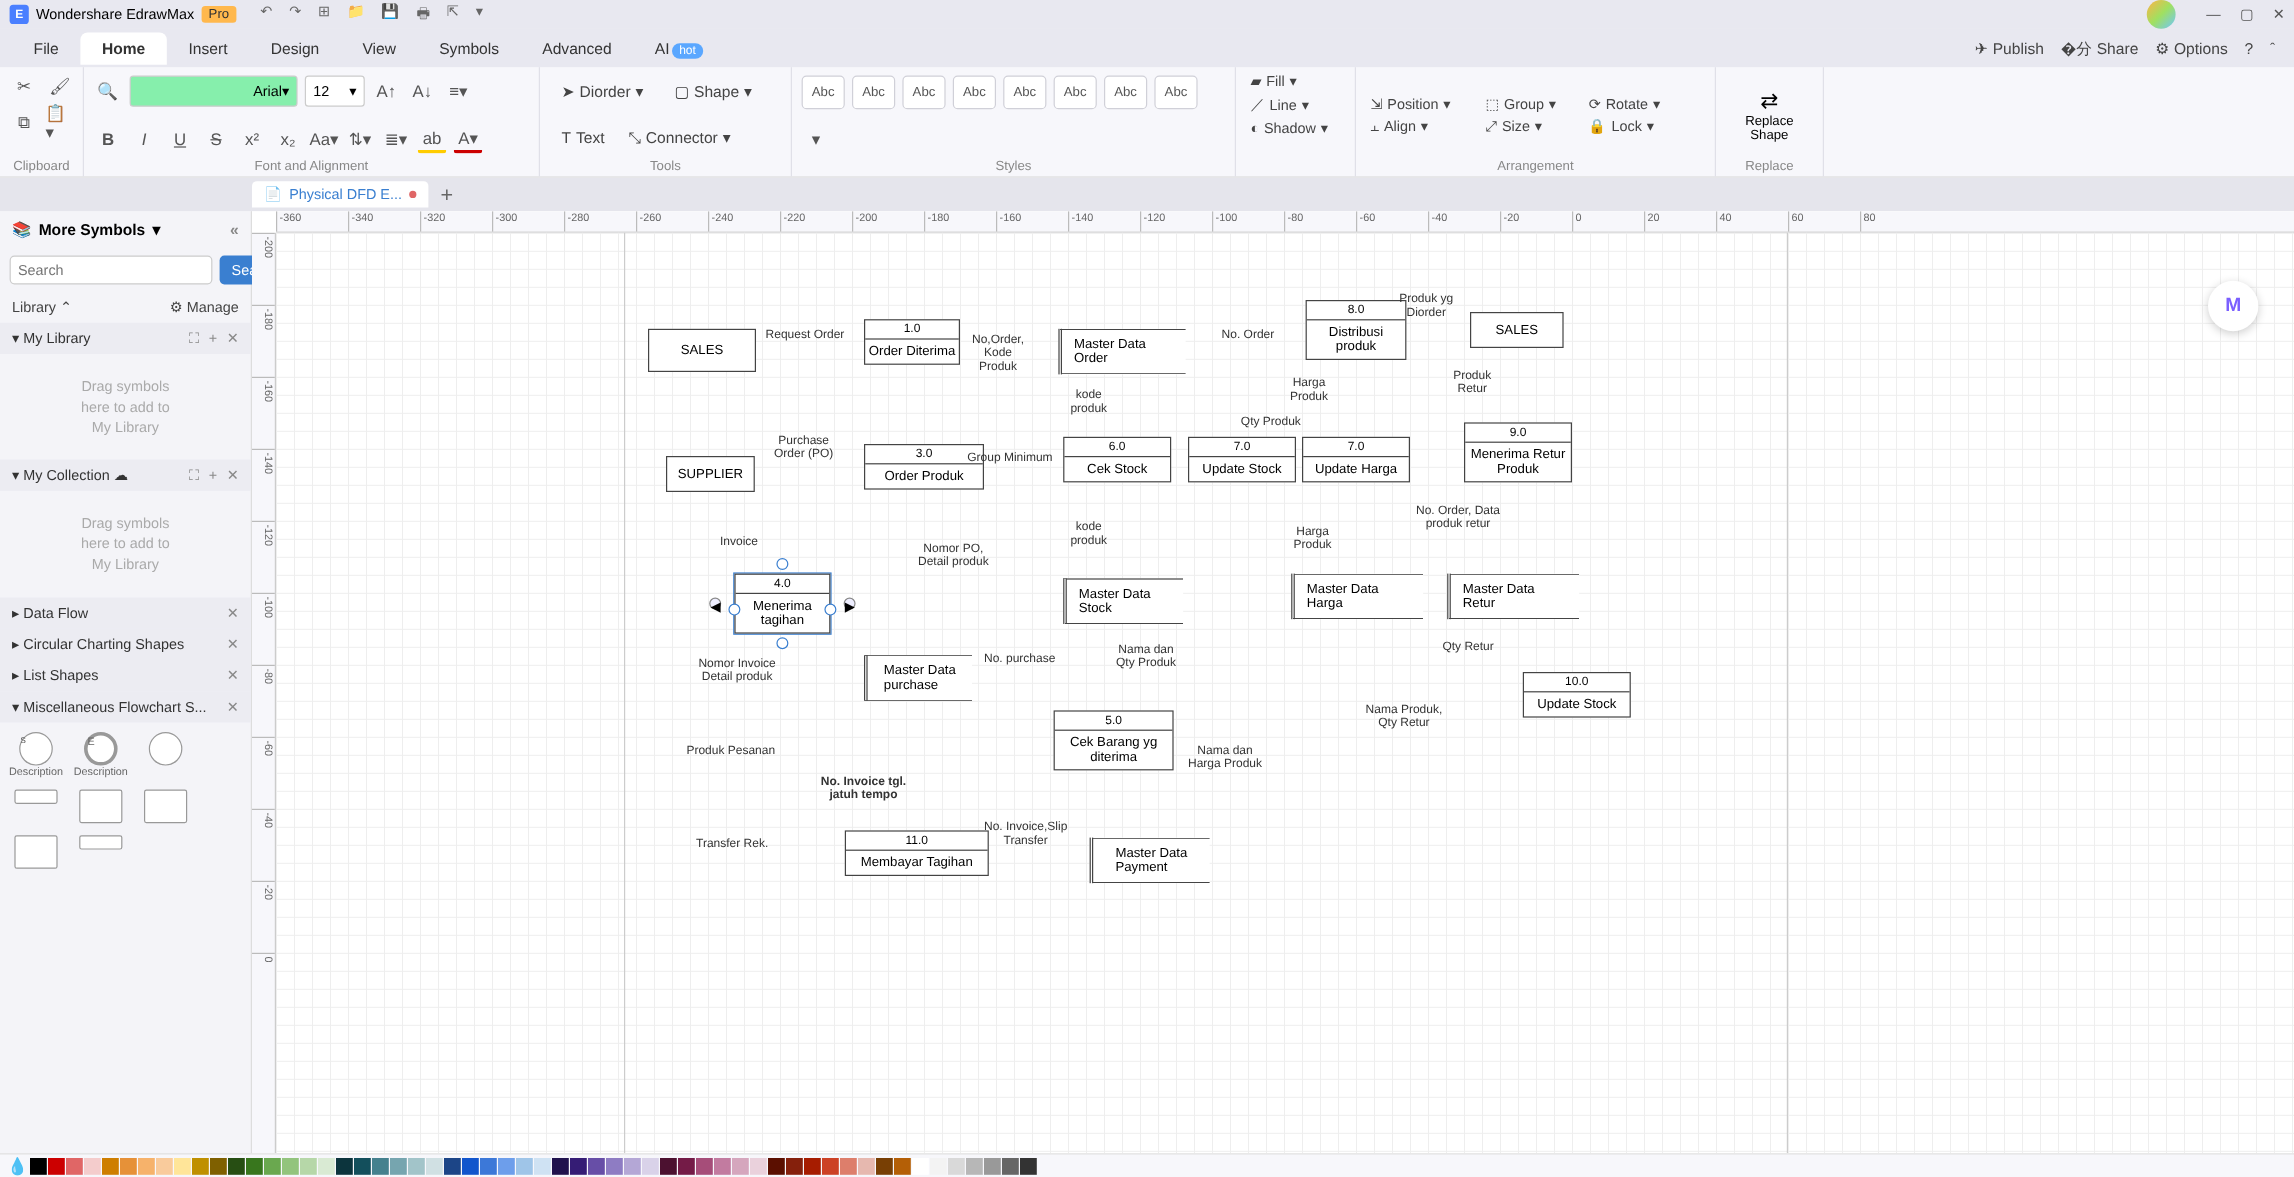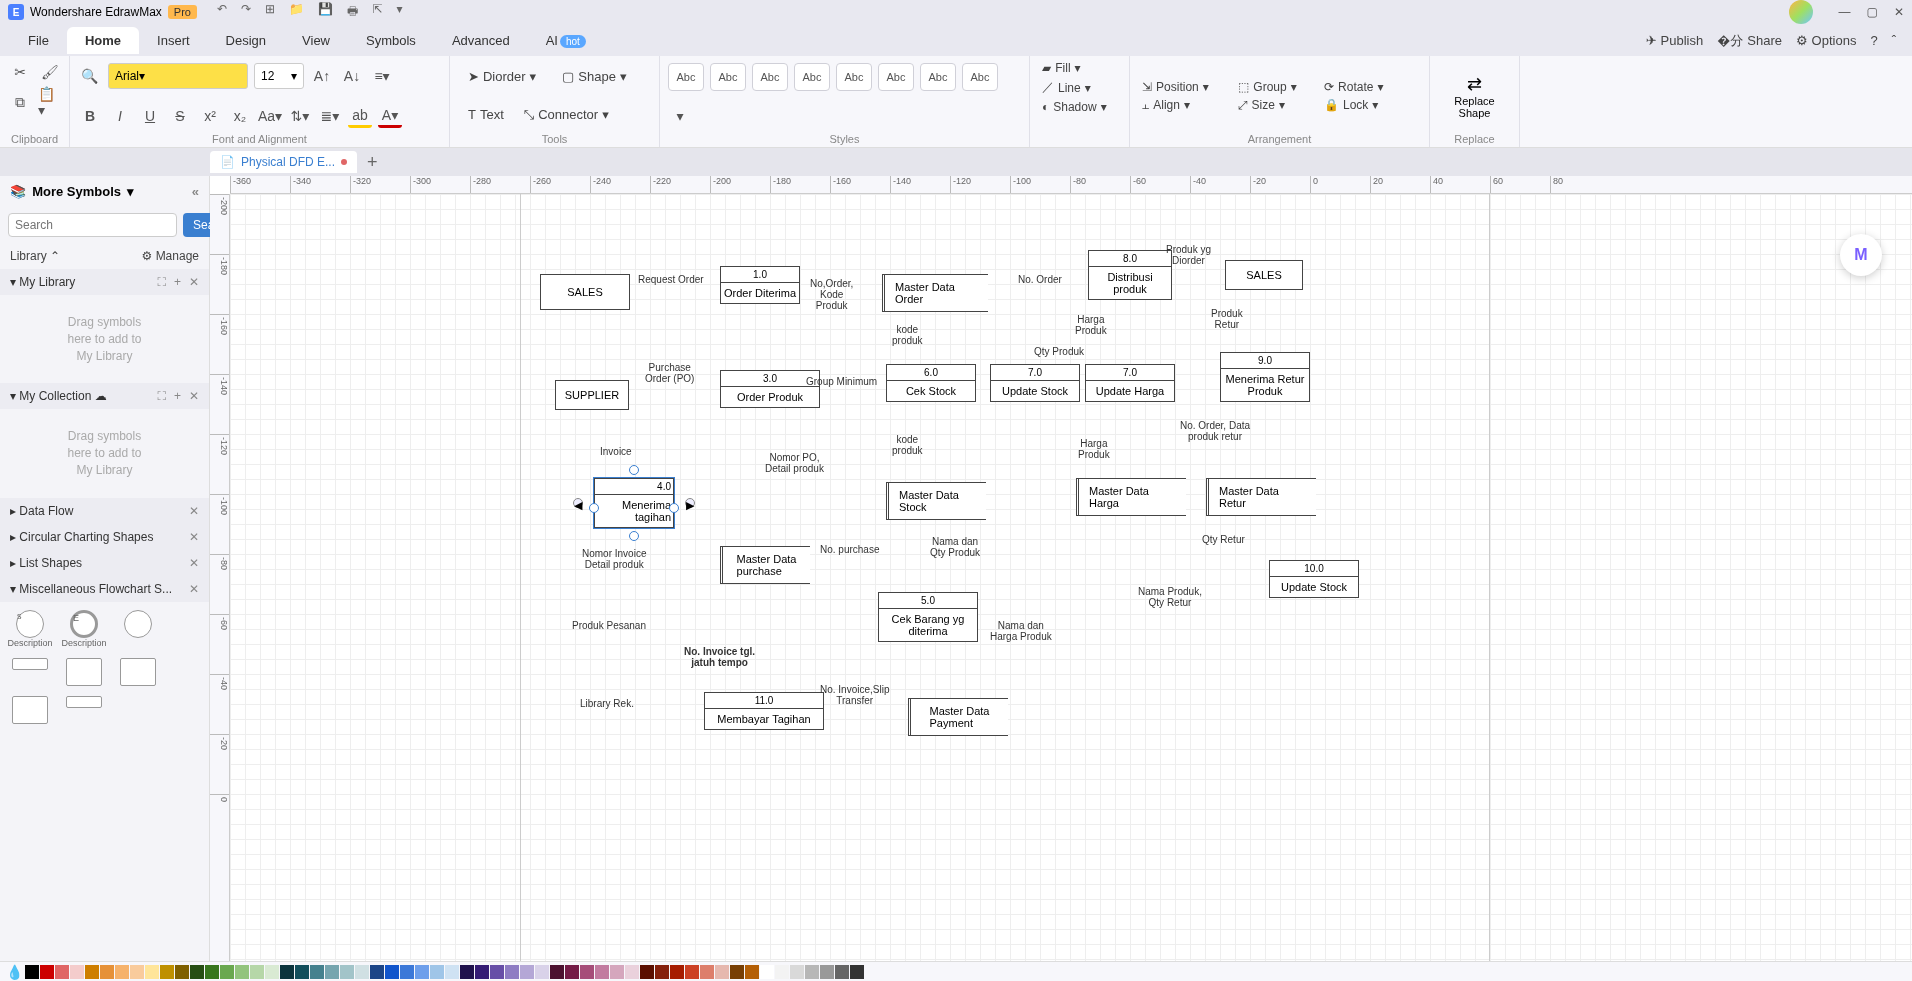--- a/index.html
+++ b/index.html
@@ -21,21 +21,21 @@
 .menubar .right-actions { margin-left: auto; display: flex; gap: 14px; padding-right: 16px; color: #444; font-size: 13px; align-items:center;}
 .menubar .right-actions span { cursor: pointer; display:flex; align-items:center; gap:4px;}
 .hot-badge { background:#5aa7ff; color:#fff; font-size:10px; padding:1px 6px; border-radius:8px; margin-left:2px;}
 
 
 .ribbon { height: 92px; background: #f7f7fb; display: flex; border-bottom: 1px solid #ddd; }
 .ribbon-group { border-right: 1px solid #e0e0e8; padding: 4px 8px 2px 8px; display: flex; flex-direction: column; }
 .ribbon-group .controls { flex: 1; display: flex; align-items: center; gap: 6px; flex-wrap: wrap; }
 .ribbon-group .label { font-size: 11px; color: #888; text-align: center; padding-top: 2px; }
 .icon-btn { width: 24px; height: 24px; display: flex; align-items: center; justify-content: center; cursor: pointer; color: #555; border-radius: 3px; font-size:14px;}
-.font-select { width: 140px; height: 26px; border: 1px solid #ccc; border-radius: 3px; padding: 0 6px; font-size: 12px; background:#fde047; display:flex; align-items:center; justify-content:flex-start;}
+.font-select { width: 140px; height: 26px; border: 1px solid #ccc; border-radius: 3px; padding: 0 6px; font-size: 12px; background:#86efac; display:flex; align-items:center; justify-content:flex-end;}
 .size-select { width: 50px; height: 26px; border: 1px solid #ccc; border-radius: 3px; padding: 0 6px; font-size: 12px; background:#fff; display:flex; align-items:center; justify-content:space-between;}
 .style-swatch { width:36px; height:28px; border:1px solid #d0d0d8; background:#fff; border-radius:4px; display:flex; align-items:center; justify-content:center; font-size:11px; color:#555; cursor:pointer;}
 .ribbon-btn { padding: 4px 10px; font-size: 13px; display:flex; align-items:center; gap:4px; cursor:pointer; color:#444;}
 .ribbon-stack { display:flex; flex-direction:column; gap:2px; font-size:12px; color:#444;}
 .ribbon-stack div { display:flex; align-items:center; gap:4px; cursor:pointer; padding:1px 4px;}
 
 
 .doctabs { height: 28px; background: #e5e5ec; display: flex; align-items:center; padding-left: 210px; font-size:12px;}
 .doctab { background:#fff; padding:4px 10px; border-radius:4px 4px 0 0; display:flex; align-items:center; gap:6px; color:#3a7fd0;}
 .doctab .dot{ width:6px; height:6px; background:#e06666; border-radius:50%;}
@@ -394,21 +394,21 @@
       <div class="dfd-box" style="left:995px; top:66px; width:78px; height:30px;">SALES</div>
 
       <div class="dfd-process" style="left:490px; top:72px; width:80px;">
           <div class="pid">1.0</div>
           <div class="pname">Order Diterima</div>
         </div>
       <div class="dfd-process" style="left:490px; top:176px; width:100px;">
           <div class="pid">3.0</div>
           <div class="pname">Order Produk</div>
         </div>
-      <div class="dfd-process selected" style="left:364px; top:284px; width:80px;text-align:right;">
+      <div class="dfd-process selected" style="left:382px; top:284px; width:80px;">
           <div class="pid">4.0</div>
           <div class="pname" style="white-space:pre;">Menerima
 tagihan</div>
         <div class="sel-handle" style="left:-6px; top:50%;"></div>
           <div class="sel-handle" style="right:-6px; top:50%;"></div>
         <div class="sel-handle" style="top:-14px; left:50%; margin-left:-5px;"></div>
           <div class="sel-handle" style="bottom:-14px; left:50%; margin-left:-5px;"></div>
         <div class="sel-handle" style="left:-22px; top:50%; margin-top:-5px; border-color:#888; background:#eef;">◀</div>
         <div class="sel-handle" style="right:-22px; top:50%; margin-top:-5px; border-color:#888; background:#eef;">▶</div>
       </div>
@@ -491,21 +491,21 @@
       <div class="dfd-label" style="left:950px; top:226px;">No. Order, Data
 produk retur</div>
       <div class="dfd-label" style="left:972px; top:340px;">Qty Retur</div>
       <div class="dfd-label" style="left:908px; top:392px;">Nama Produk,
 Qty Retur</div>
       <div class="dfd-label" style="left:342px; top:426px;">Produk Pesanan</div>
       <div class="dfd-label" style="left:454px; top:452px;font-weight:bold;">No. Invoice tgl.
 jatuh tempo</div>
       <div class="dfd-label" style="left:590px; top:490px;">No. Invoice,Slip
 Transfer</div>
-      <div class="dfd-label" style="left:350px; top:504px;">Library Rek.</div>
+      <div class="dfd-label" style="left:350px; top:504px;">Transfer Rek.</div>
 
       <div class="ai-fab">M</div>
     </div>
   </div>
 </div>
 
 <div class="colorbar" id="colorbar">
   <span class="icon-btn" style="width:18px;">💧</span>
 <div class="sw" style="background: rgb(0, 0, 0);"></div>
     <div class="sw" style="background: rgb(204, 0, 0);"></div>

